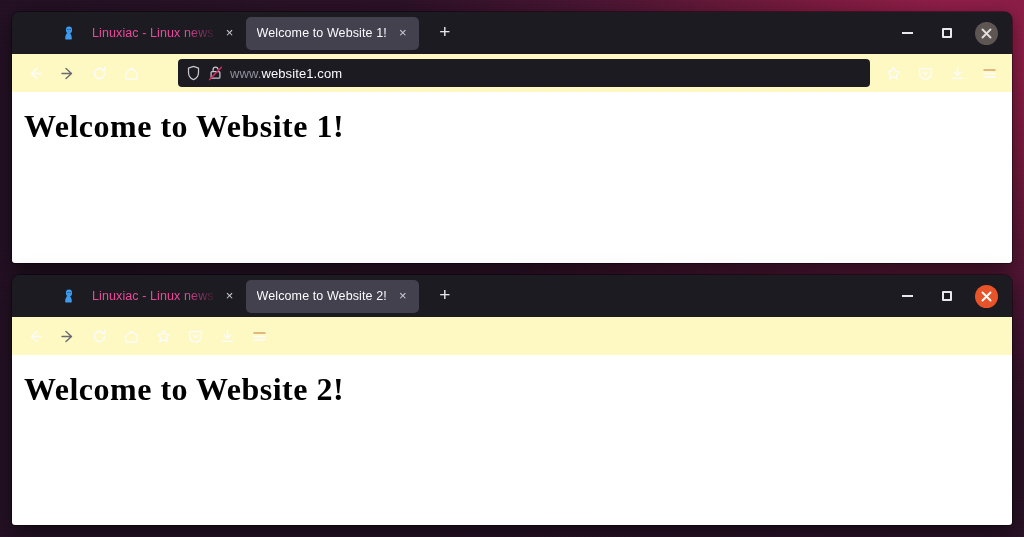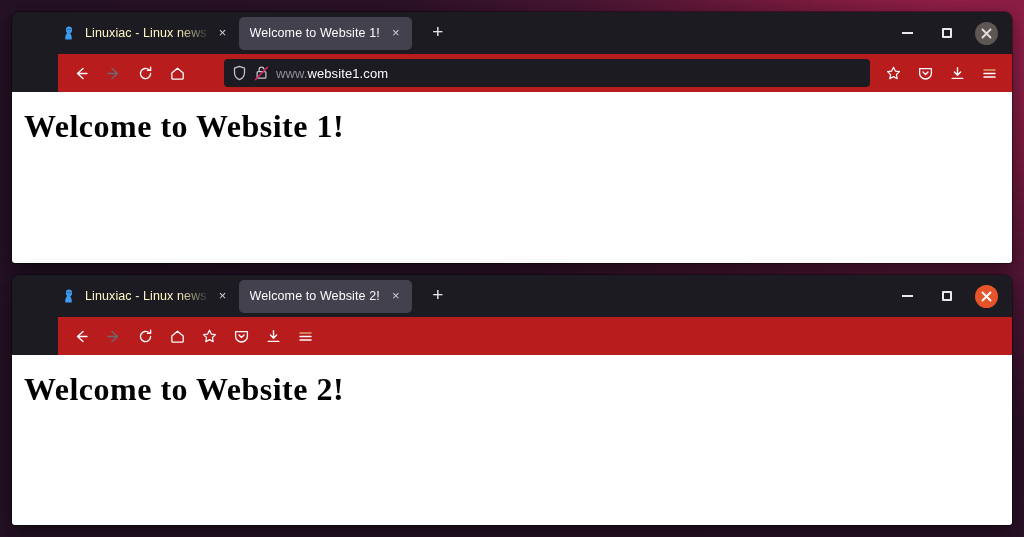--- a/index.html
+++ b/index.html
@@ -76,23 +76,24 @@
   }
   .tab-title {
     font-size: 12.5px;
     color: #fbfbfe;
     white-space: nowrap;
     overflow: hidden;
     flex: 1 1 auto;
     letter-spacing: 0.1px;
   }
   .tab.inactive .tab-title {
-    color: #fef9c3;
+    color: #ec4899;
     -webkit-mask-image: linear-gradient(to right, #000 76%, rgba(0,0,0,0.12) 100%);
     mask-image: linear-gradient(to right, #000 76%, rgba(0,0,0,0.12) 100%);
+    margin-left: 7px;
   }
   .tab-close {
     width: 16px; height: 16px;
     flex: none;
     color: #cfcfd8;
     font-size: 13px;
     line-height: 16px;
     text-align: center;
     border-radius: 3px;
   }
@@ -137,27 +138,26 @@
     font-weight: bold;
     color: #fff;
   }
   .wc-close.inactive { background: #5d5652; color: #e3dedb; }
   .wc-close.active   { background: #e8542a; color: #fff; }
   .wc-close svg { display:block; }
 
   
   .navbar {
     height: 38px;
-    background: #b91c1c;
+    background: #fef9c3;
     display: flex;
     align-items: center;
     padding: 12px 8px;
     gap: 2px;
     flex: none;
-    margin-left: 46px;
   }
   .navbtn {
     width: 30px; height: 28px;
     display: flex; align-items: center; justify-content: center;
     border-radius: 4px;
     color: #fbfbfe;
     flex: none;
   }
   .navbtn.disabled { color: #6a6a73; }
 

